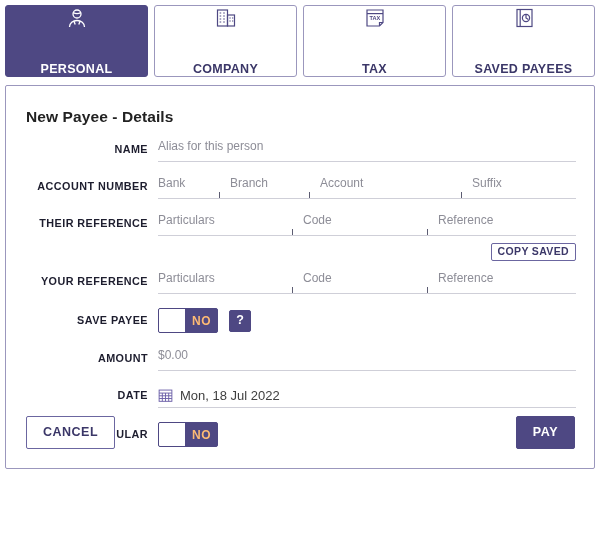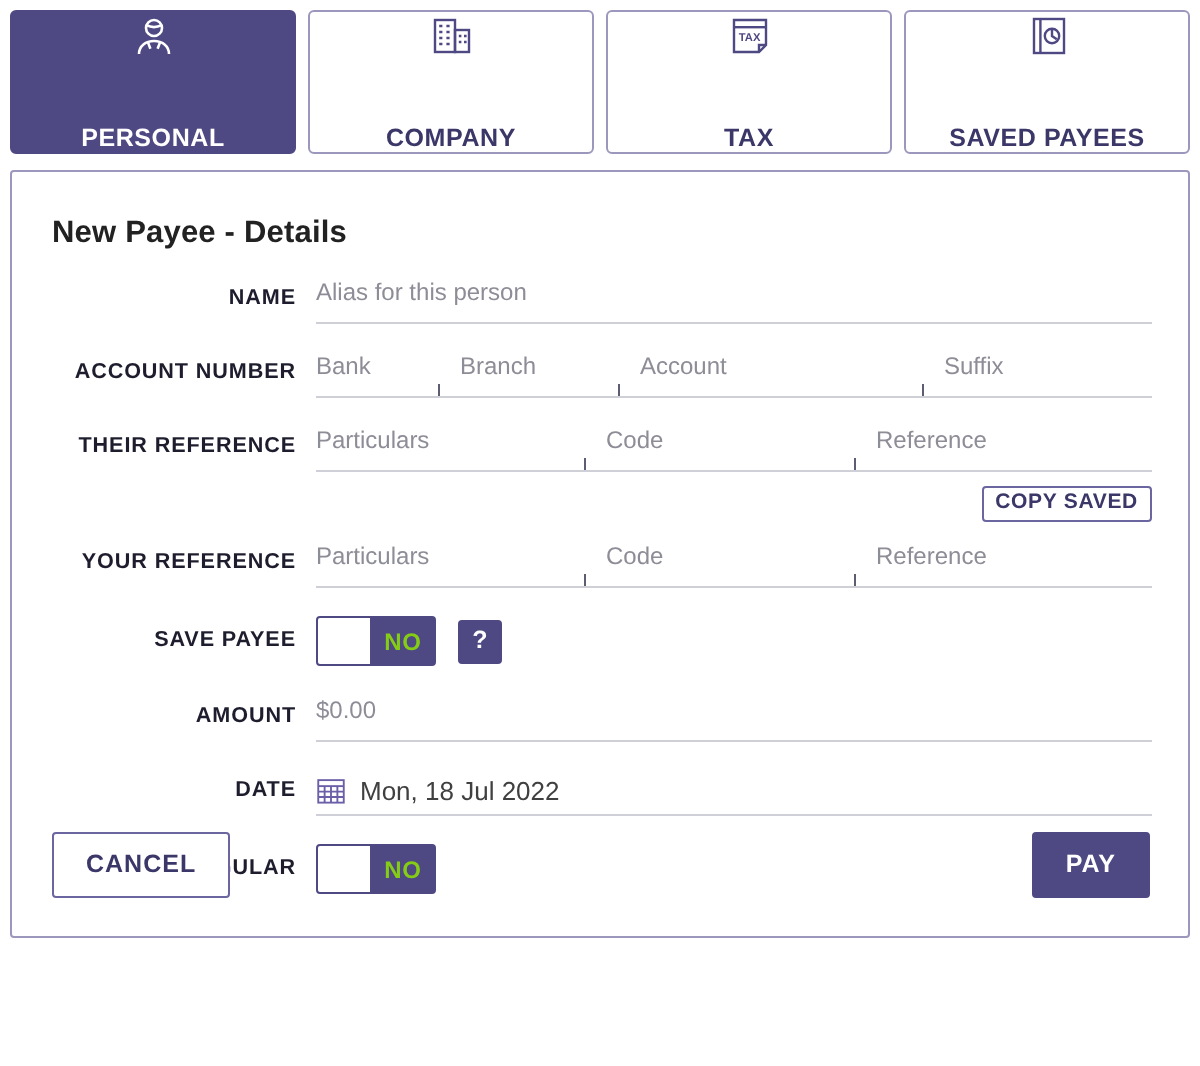--- a/index.html
+++ b/index.html
@@ -210,21 +210,21 @@
     width: 27px;
     background: #ffffff;
     border-right: 1px solid #4e4883;
     box-sizing: border-box;
   }
   .toggle-text {
     flex: 1 1 auto;
     display: flex;
     align-items: center;
     justify-content: center;
-    color: #84cc16;
+    color: #fdba74;
     font-size: 12px;
     font-weight: bold;
     letter-spacing: .4px;
   }
 
   .help-btn {
     display: inline-flex;
     align-items: center;
     justify-content: center;
     width: 20px;

